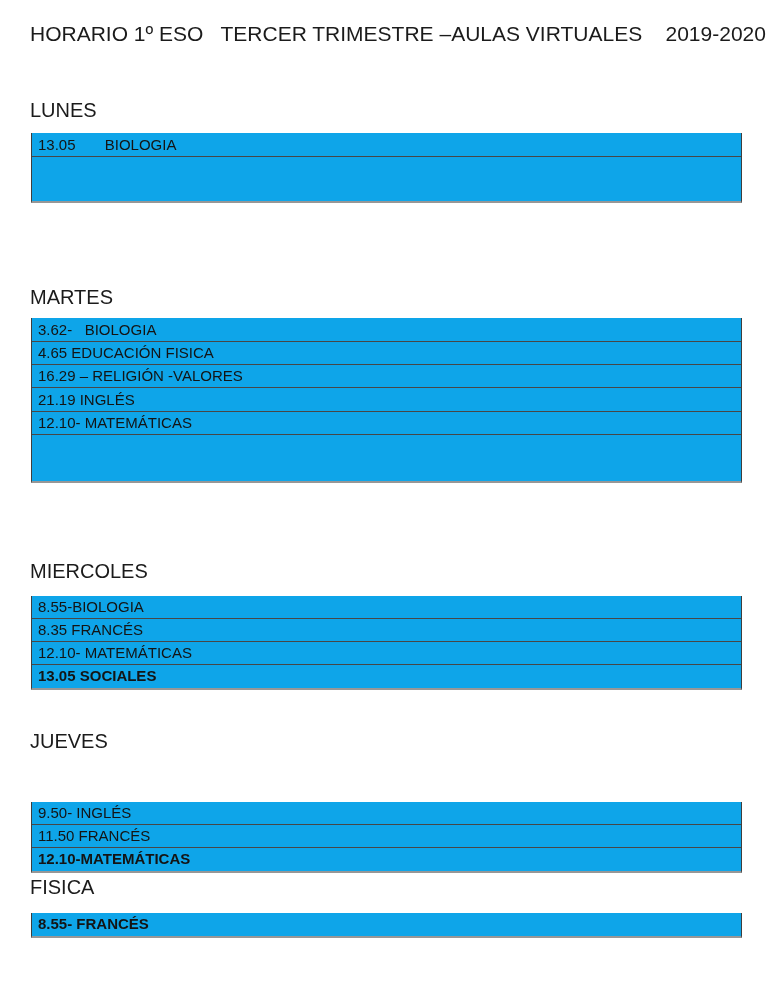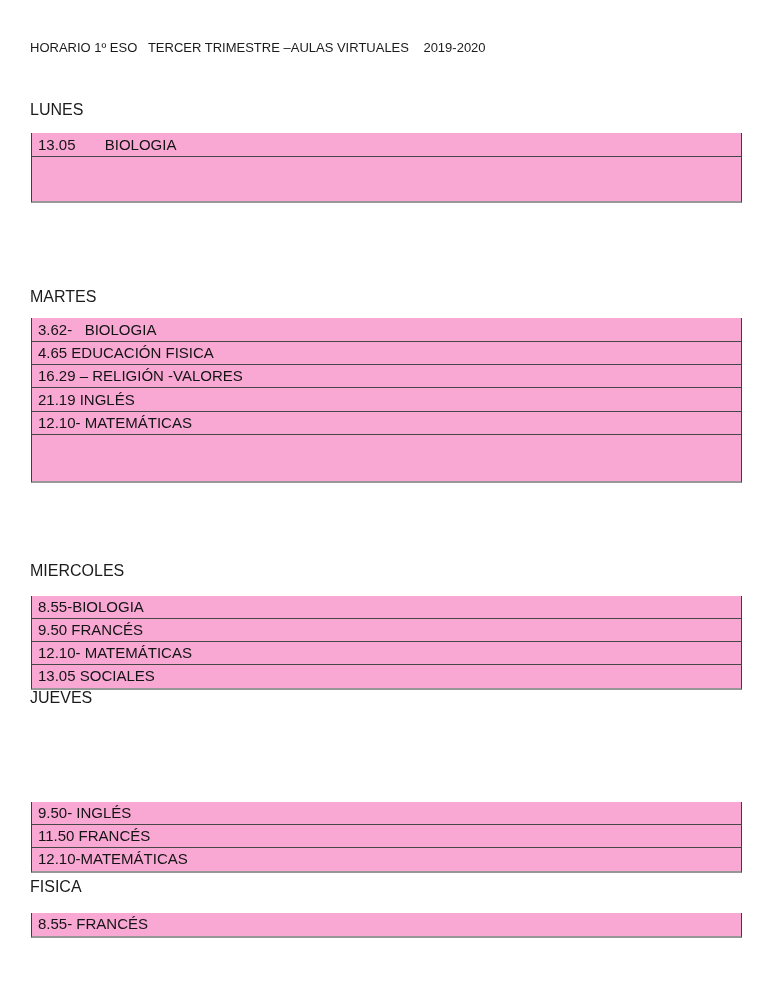--- a/index.html
+++ b/index.html
@@ -11,54 +11,54 @@
     width: 769px;
     height: 1000px;
     position: relative;
     font-family: "Liberation Sans", sans-serif;
     color: #1b1b1b;
     overflow: hidden;
   }
   .abs { position: absolute; }
   .doc-title {
     left: 30px;
-    top: 40px;
-    font-size: 13px;
+    top: 26px;
+    font-size: 21px;
     line-height: 16px;
     white-space: pre;
     color: #1b1b1b;
   }
   .day-label {
     left: 30px;
-    font-size: 16px;
+    font-size: 20px;
     line-height: 16px;
     color: #1b1b1b;
     white-space: pre;
   }
   .sched-table {
     left: 31px;
     width: 711px;
     box-sizing: border-box;
     border-left: 1px solid #3e3e3e;
     border-right: 1px solid #3e3e3e;
     border-bottom: 2px solid #979797;
-    background: #f9a8d4;
+    background: #0ea5e9;
   }
   .sched-row {
     box-sizing: border-box;
     height: 23px;
     line-height: 22px;
     padding-left: 6px;
     font-size: 15px;
     color: #141414;
     white-space: pre;
     border-bottom: 1px solid #474747;
     overflow: hidden;
   }
-  .sched-row:last-child { border-bottom: none; }
+  .sched-row:last-child { border-bottom: none; font-weight: bold; }
   .h24 { height: 24px; line-height: 23px; }
   .empty-44 { height: 44px; }
   .empty-46 { height: 46px; }
 </style>
 </head>
 <body>
 
 <div class="abs doc-title">HORARIO 1º ESO   TERCER TRIMESTRE –AULAS VIRTUALES    2019-2020</div>
 
 <div class="abs day-label" style="top:102px">LUNES</div>
@@ -73,26 +73,26 @@
   <div class="sched-row">4.65 EDUCACIÓN FISICA</div>
   <div class="sched-row">16.29 – RELIGIÓN -VALORES</div>
   <div class="sched-row h24">21.19 INGLÉS</div>
   <div class="sched-row">12.10- MATEMÁTICAS</div>
   <div class="sched-row empty-46"></div>
 </div>
 
 <div class="abs day-label" style="top:563px">MIERCOLES</div>
 <div class="abs sched-table" style="top:596px">
   <div class="sched-row">8.55-BIOLOGIA</div>
-  <div class="sched-row">9.50 FRANCÉS</div>
+  <div class="sched-row">8.35 FRANCÉS</div>
   <div class="sched-row">12.10- MATEMÁTICAS</div>
   <div class="sched-row">13.05 SOCIALES</div>
 </div>
 
-<div class="abs day-label" style="top:690px">JUEVES</div>
+<div class="abs day-label" style="top:733px">JUEVES</div>
 <div class="abs sched-table" style="top:802px">
   <div class="sched-row">9.50- INGLÉS</div>
   <div class="sched-row">11.50 FRANCÉS</div>
   <div class="sched-row">12.10-MATEMÁTICAS</div>
 </div>
 
 <div class="abs day-label" style="top:879px">FISICA</div>
 <div class="abs sched-table" style="top:913px">
   <div class="sched-row">8.55- FRANCÉS</div>
 </div>

